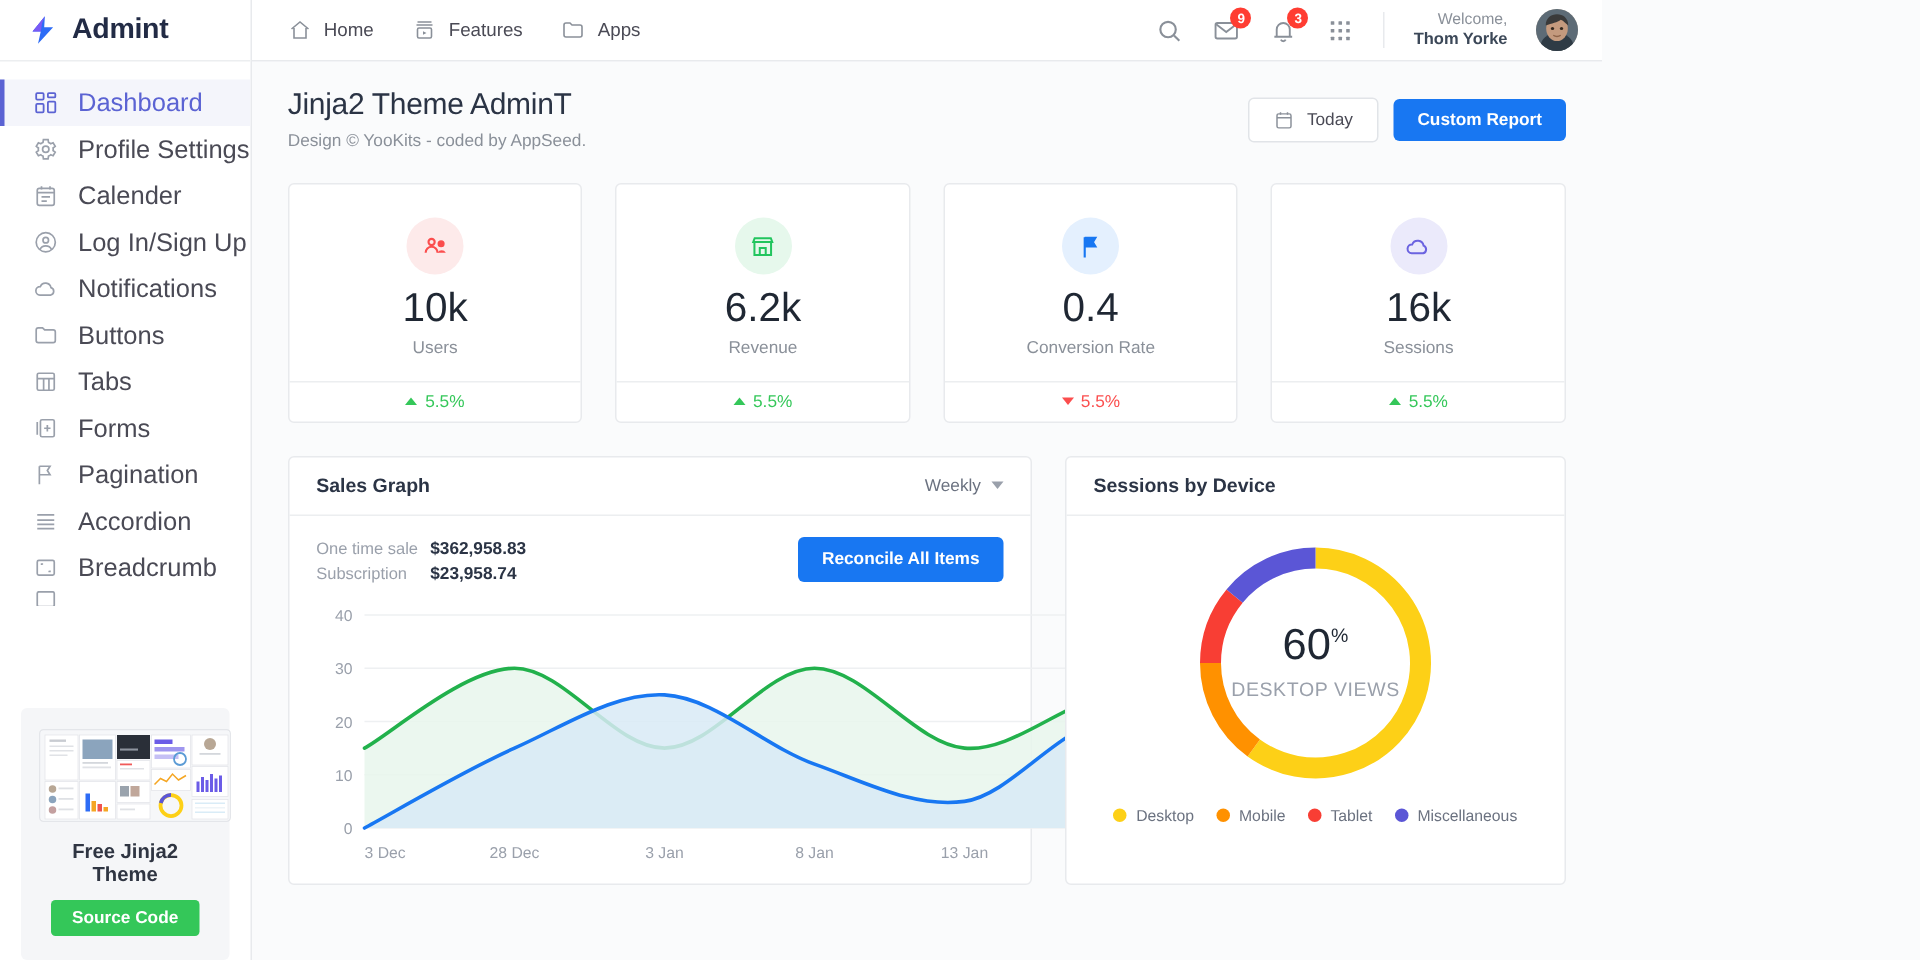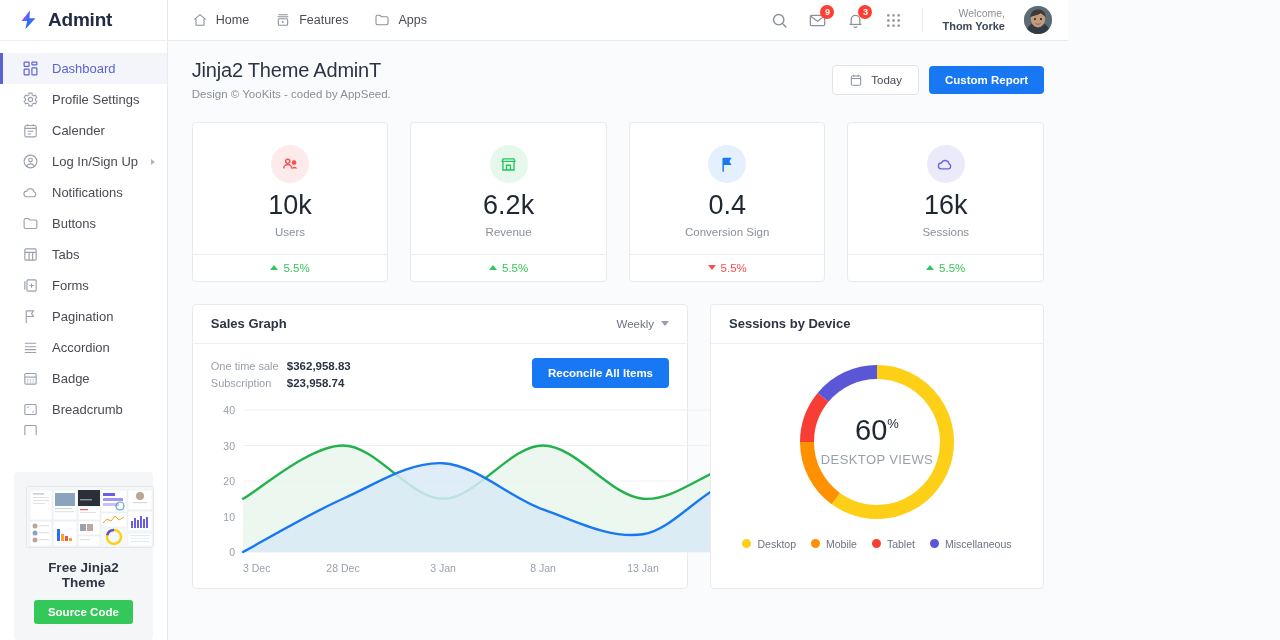--- a/index.html
+++ b/index.html
@@ -23,21 +23,21 @@
     height: 41px; display: flex; align-items: center; gap: 8px;
     padding: 0 18px; border-bottom: 1px solid #eceef0;
   }
   .brand-logo { width: 22px; height: 22px; flex: 0 0 22px; }
   .brand-name { font-size: 19px; font-weight: 600; color: #222b45; letter-spacing: -.2px; }
 
   .nav { padding-top: 12px; flex: 1 1 auto; overflow: hidden; }
   .nav-item {
     display: flex; align-items: center; gap: 13px;
     height: 31px; padding: 0 12px 0 22px; position: relative;
-    font-size: 13px; color: #4a4a55; cursor: pointer;
+    font-size: 17px; color: #4a4a55; cursor: pointer;
   }
   .nav-item .ico { width: 17px; height: 17px; flex: 0 0 17px; display:block; color:#9aa0ab; }
   .nav-item.active { background: #f4f5fb; color: #5b63d3; font-weight: 400; }
   .nav-item.active .ico { color: #5b63d3; }
   .nav-item.active::before {
     content: ""; position: absolute; left: 0; top: 0; bottom: 0; width: 3px; background: #5b63d3;
   }
   .nav-label { flex: 1 1 auto; white-space: nowrap; }
   .caret-right { width: 0; height: 0; border-left: 4px solid #b0b5bd;
     border-top: 3.5px solid transparent; border-bottom: 3.5px solid transparent; }
@@ -242,28 +242,20 @@
         <span class="nav-label">Pagination</span>
       </div>
 
       <div class="nav-item">
         <svg class="ico" viewBox="0 0 24 24" fill="none" stroke="currentColor" stroke-width="1.6">
           <path d="M4 6h16M4 11h16M4 15h16M4 19h16"></path>
         </svg>
         <span class="nav-label">Accordion</span>
       </div>
 
-      <div class="nav-item">
-        <svg class="ico" viewBox="0 0 24 24" fill="none" stroke="currentColor" stroke-width="1.6">
-          <rect x="4" y="5" width="16" height="15" rx="1.5"></rect>
-            <path d="M4 10h16"></path>
-          <path d="M7 14h2M11 14h2M15 14h2M7 17h2M11 17h2M15 17h2" stroke-width="1.2"></path>
-        </svg>
-        <span class="nav-label">Badge</span>
-      </div>
 
       <div class="nav-item">
         <svg class="ico" viewBox="0 0 24 24" fill="none" stroke="currentColor" stroke-width="1.6">
           <rect x="4" y="5" width="16" height="14" rx="1.5"></rect>
           <path d="M8 9.5V8.5h1.5M16 14.5v1h-1.5" stroke-width="1.4"></path>
         </svg>
         <span class="nav-label">Breadcrumb</span>
       </div>
 
 
@@ -494,21 +486,21 @@
         <div class="stat">
           <div class="stat-body">
             <div class="stat-ico-wrap" style="background:#e4f0fe">
               <svg viewBox="0 0 24 24" fill="none" stroke="#1877f2" stroke-width="1.8">
                 <path d="M6.5 21V4"></path>
                   <path d="M6.5 4.5h9l-2.2 3.6 2.2 3.6h-9" fill="#1877f2" stroke="none"></path>
                 <path d="M6.5 4.5h9l-2.2 3.6 2.2 3.6h-9"></path>
               </svg>
             </div>
             <div class="stat-value">0.4</div>
-            <div class="stat-label">Conversion Sign</div>
+            <div class="stat-label">Conversion Rate</div>
           </div>
           <div class="stat-foot" style="color:#fb4e4e">
             <span class="tri-down"></span>
             <span>5.5%</span>
           </div>
         </div>
 
         <div class="stat">
           <div class="stat-body">
             <div class="stat-ico-wrap" style="background:#ebeafb">

